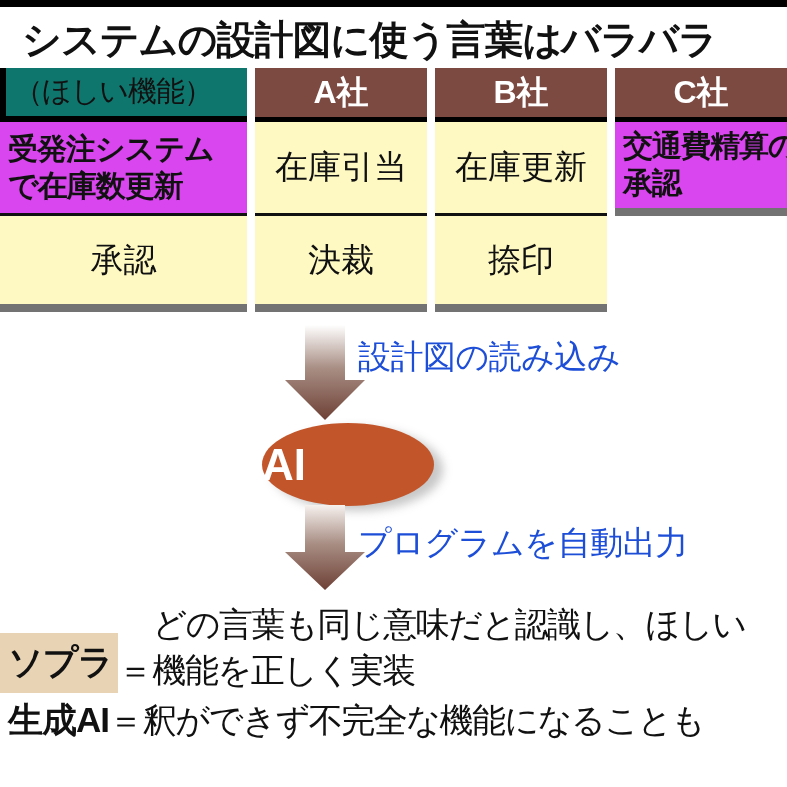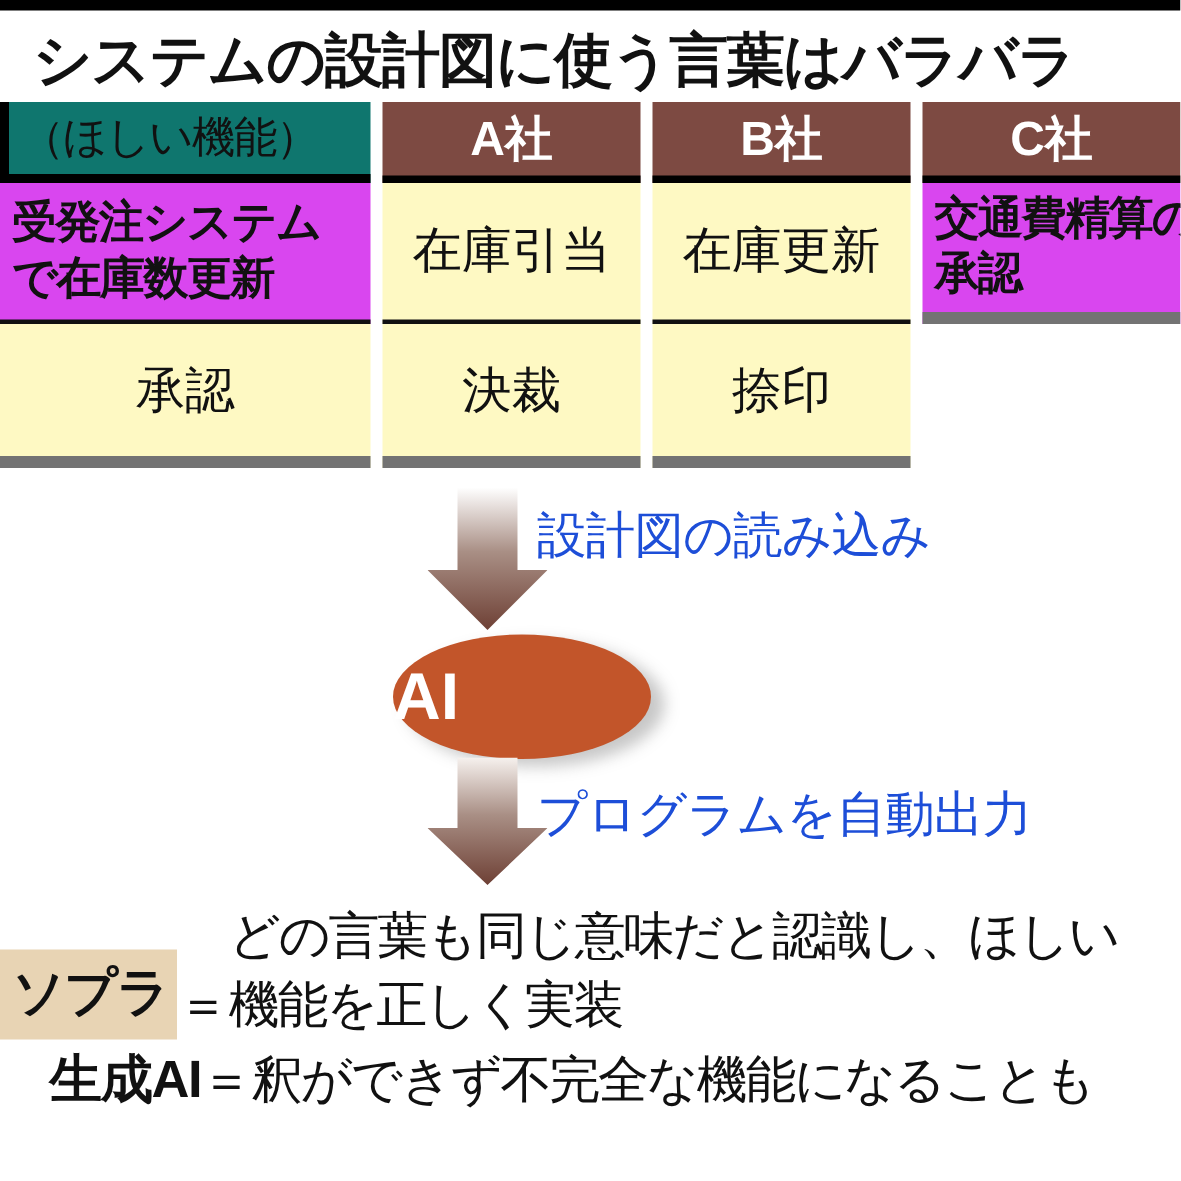--- a/index.html
+++ b/index.html
@@ -93,21 +93,21 @@
   .def2 { top:690px; }
   .term {
     font-weight:bold; font-size:35px; letter-spacing:-1px;
     line-height:46px; white-space:nowrap;
   }
   .term-hl {
     background:#e8d4b4;
     padding:7px 6px 9px 8px;
     line-height:44px;
   }
-  .def2 .term { padding:7px 0 0 8px;margin-left:25px; }
+  .def2 .term { padding:7px 0 0 8px; }
   .eq { font-size:34px; line-height:46px; padding-top:7px; white-space:nowrap; }
   .def-lines { display:flex; flex-direction:column; padding-top:7px; }
   .def-lines span {
     font-size:34px; line-height:46px; letter-spacing:-1.5px;
     white-space:nowrap;
   }
 </style>
 </head>
 <body>
 

